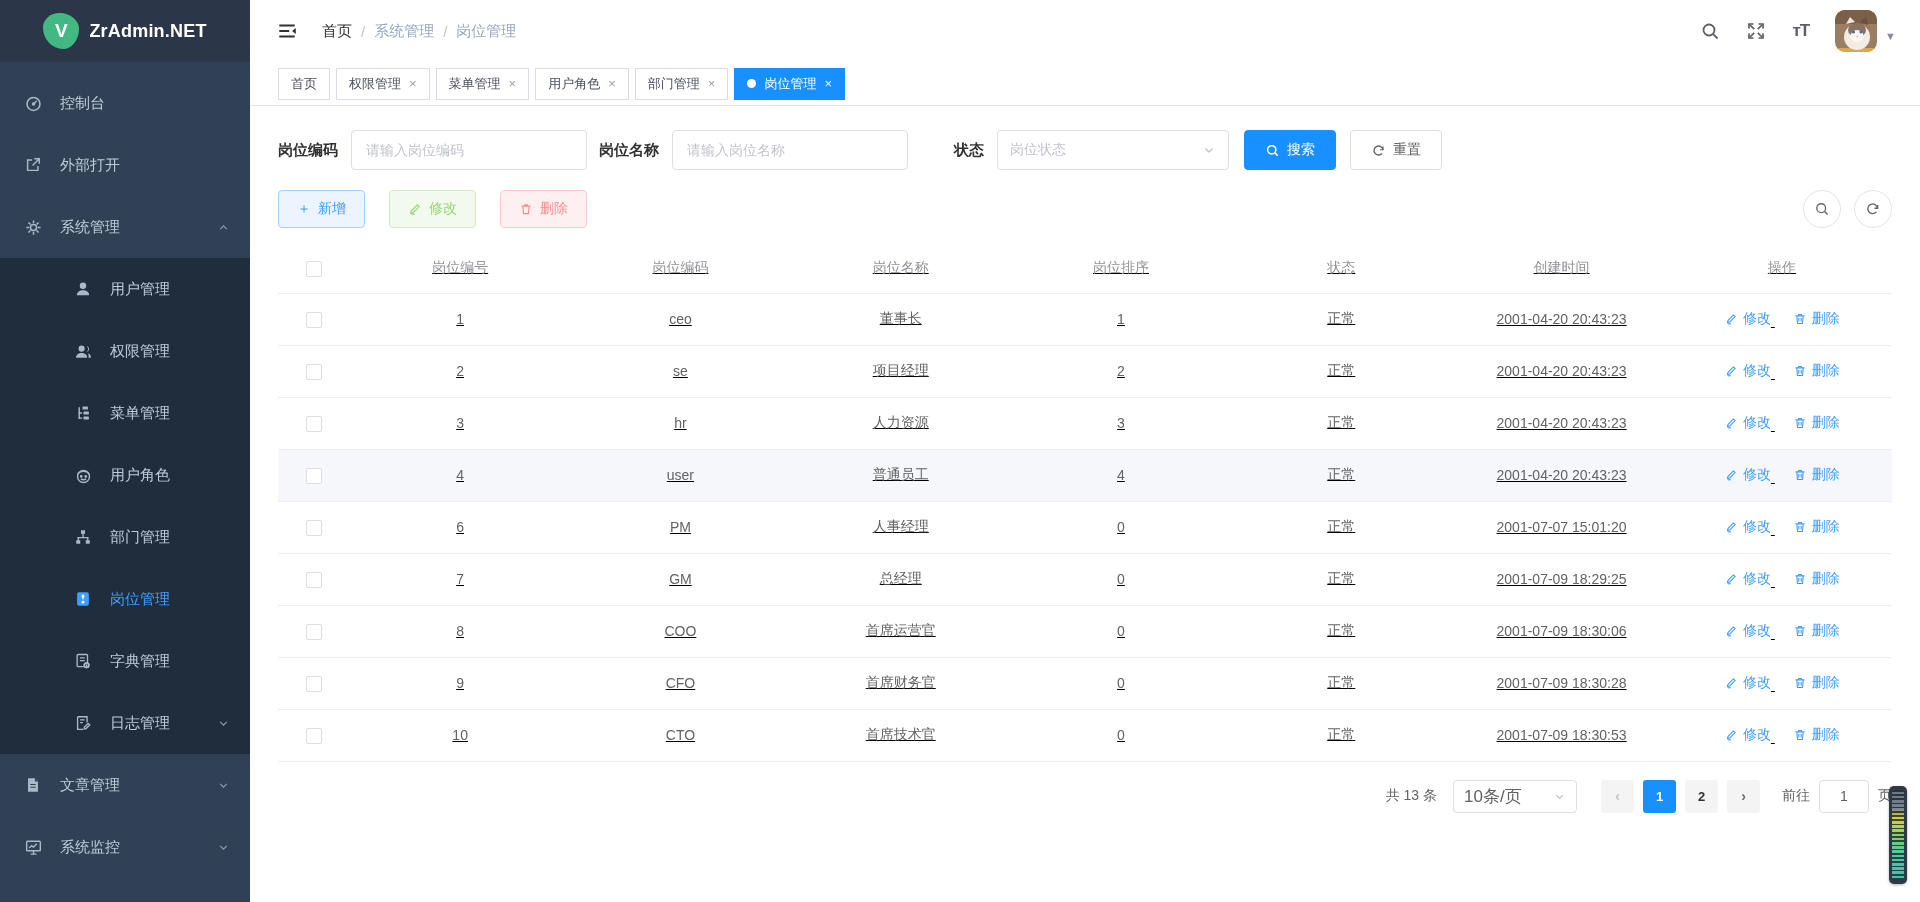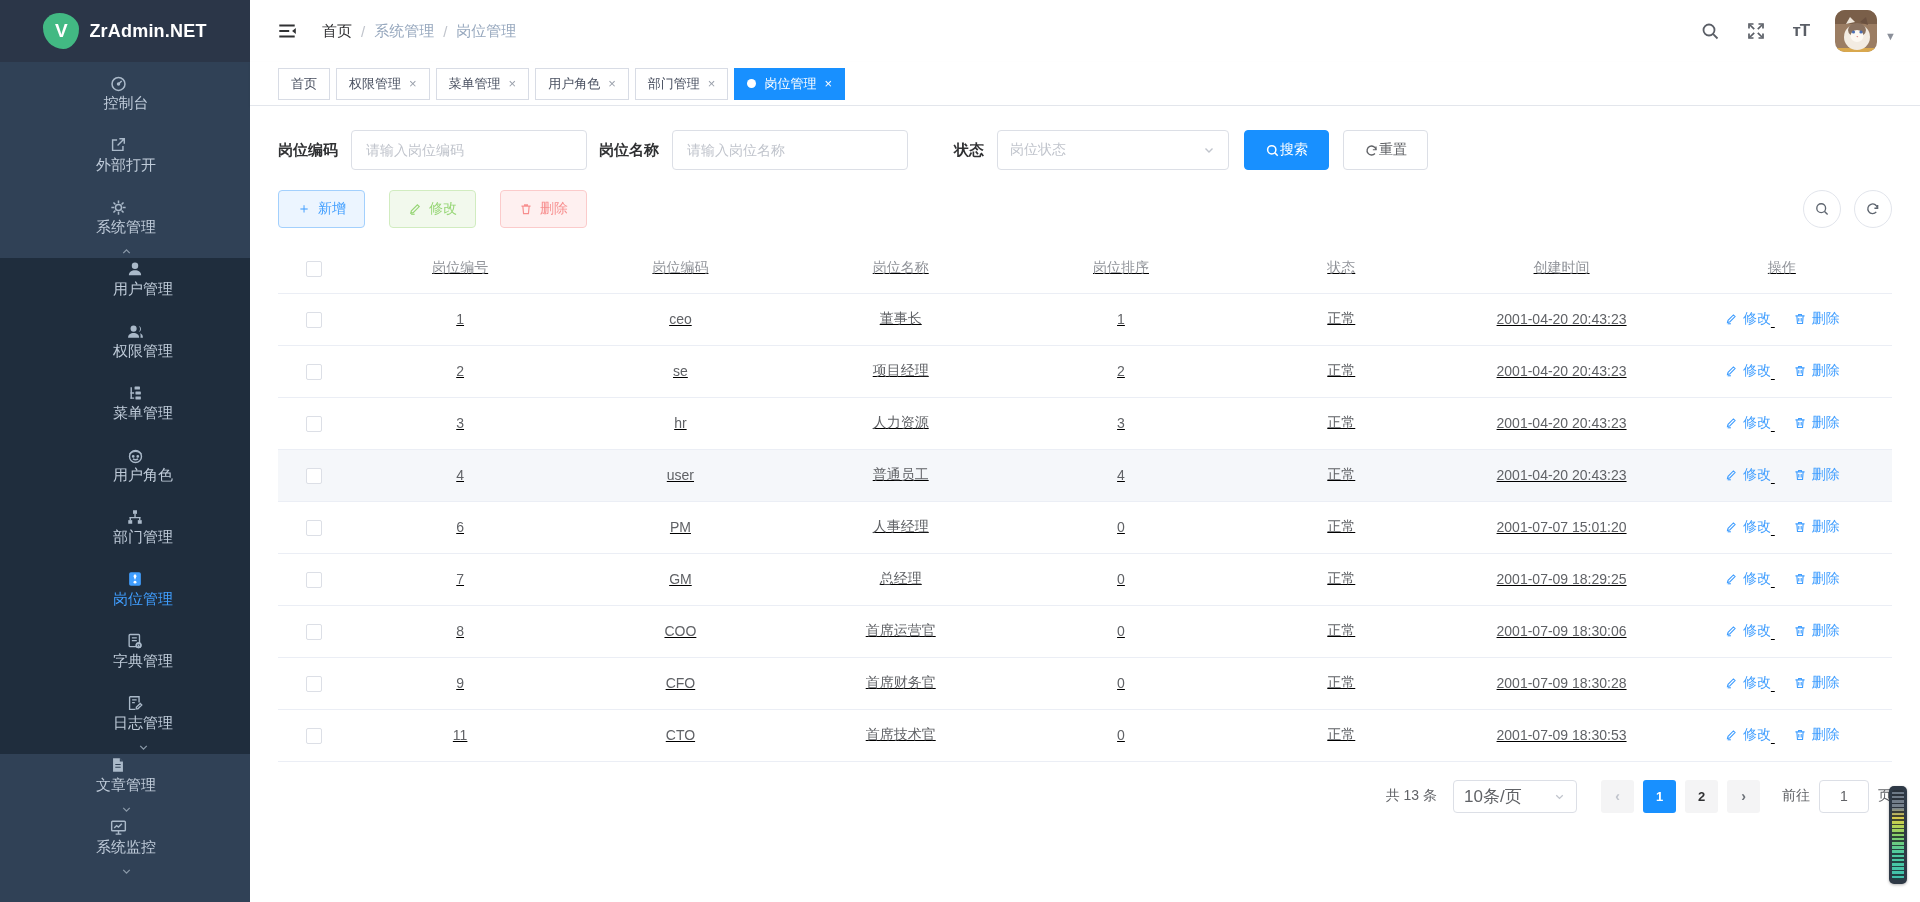--- a/index.html
+++ b/index.html
@@ -8,28 +8,28 @@
   .app { display:flex; width:1920px; height:902px; position:relative; }
 
   
   .sidebar { width:250px; height:100%; background:#304156; flex-shrink:0; overflow:hidden; }
   .logo-bar { height:62px; background:#2b3648; display:flex; align-items:center; justify-content:center; gap:10px; cursor:pointer; }
   .logo-mark { width:36px; height:36px; background:#42b983; color:#fff; font-weight:bold; font-size:19px;
     display:flex; align-items:center; justify-content:center;
     border-radius:46% 54% 44% 56% / 40% 44% 56% 60%; }
   .logo-title { color:#fff; font-size:18px; font-weight:bold; letter-spacing:.2px; }
   .menu { padding-top:10px; }
-  .menu-item { height:62px; display:flex; align-items:center; padding:0 20px 0 22px; color:#bfcbd9; font-size:15px; cursor:pointer;flex-direction:column; }
+  .menu-item { height:62px; display:flex; align-items:center; padding:0 20px 0 22px; color:#bfcbd9; font-size:15px; cursor:pointer; }
   .menu-item .mi-icon { width:22px; height:22px; margin-right:16px; display:flex; align-items:center; justify-content:center; color:#aab9c9; }
   .menu-item .mi-label { flex:1; }
   .menu-item .mi-caret { color:#8a99a8; display:flex; }
   .menu-item.active { color:#409eff; }
   .menu-item.active .mi-icon { color:#409eff; }
   .submenu { background:#1f2d3d; }
-  .submenu .menu-item { padding-left:56px; }
+  .submenu .menu-item { padding-left:72px; }
 
   
   .main { flex:1; display:flex; flex-direction:column; min-width:0; }
 
   .navbar { height:62px; display:flex; align-items:center; padding:0 24px; background:#fff; }
   .hamburger { width:26px; height:26px; display:flex; align-items:center; justify-content:center; cursor:pointer; color:#303133; }
   .breadcrumb { display:flex; align-items:center; margin-left:22px; font-size:15px; }
   .bc-item { color:#97a8be; }
   .bc-item.bc-first { color:#303133; cursor:pointer; }
   .bc-sep { color:#c0c4cc; margin:0 9px; }
@@ -58,21 +58,21 @@
   .f-input { width:236px; height:40px; border:1px solid #dcdfe6; border-radius:4px; padding:0 14px; font-size:14px;
     color:#606266; outline:none; font-family:inherit; }
   .f-input::placeholder { color:#c0c4cc; }
   .gap-lg { margin-left:46px; }
   .gap-md { margin-left:12px; }
   .select { width:232px; height:40px; border:1px solid #dcdfe6; border-radius:4px; padding:0 12px; display:flex;
     align-items:center; justify-content:space-between; cursor:pointer; background:#fff; }
   .select .ph { color:#c0c4cc; font-size:14px;font-family:Liberation Mono, monospace; }
   .select .sel-caret { color:#c0c4cc; display:flex; }
   .btn { height:40px; border-radius:4px; border:1px solid transparent; font-size:14px; display:inline-flex;
-    align-items:center; padding:12px 20px; cursor:pointer; font-family:inherit; background:#fff; }
+    align-items:center; gap:7px; padding:12px 20px; cursor:pointer; font-family:inherit; background:#fff; }
   .btn-primary { background:#1890ff; border-color:#1890ff; color:#fff; margin-left:15px; }
   .btn-plain { border-color:#dcdfe6; color:#606266; margin-left:14px; }
 
   
   .toolbar-row { margin-top:20px; display:flex; align-items:center; }
   .tbtn { height:38px; border-radius:4px; font-size:14px; display:inline-flex; align-items:center; gap:7px;
     padding:0 18px; cursor:pointer; font-family:inherit; }
   .tbtn-add { background:#ecf5ff; border:1px solid #a3d0fd; color:#409eff; }
   .tbtn-edit { background:#f0f9eb; border:1px solid #c9e9b6; color:#85cf5e; margin-left:24px; opacity:.85; }
   .tbtn-del { background:#fef0f0; border:1px solid #fbc9c9; color:#f78989; margin-left:24px; opacity:.95; }
@@ -622,21 +622,21 @@
                   </span>修改</a>
       <a class="op-link"><span style="display:flex">
                     <svg width="14" height="14" viewBox="0 0 20 20" fill="none" stroke="currentColor" stroke-width="1.6">
                       <path d="M3.5 5.5h13M8 5.5V3.5h4v2M5.5 5.5l.9 11h7.2l.9-11M8.3 8.5v5M11.7 8.5v5"></path>
                     </svg>
                   </span>删除</a>
     </td>
             </tr>
             <tr class="">
     <td class="col-check"><span class="checkbox"></span></td>
-    <td>11</td>
+    <td>10</td>
     <td>CTO</td>
     <td>首席技术官</td>
     <td>0</td>
     <td>正常</td>
     <td>2001-07-09 18:30:53</td>
     <td>
       <a class="op-link"><span style="display:flex">
                     <svg width="14" height="14" viewBox="0 0 20 20" fill="none" stroke="currentColor" stroke-width="1.6">
                       <path d="M5 15l.8-3.2 7.6-7.6 2.4 2.4-7.6 7.6L5 15z"></path>
                       <path d="M5.2 16.8h4.6"></path>

